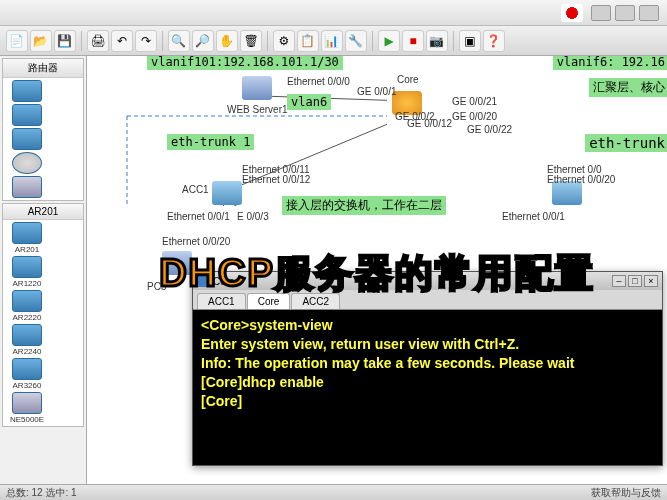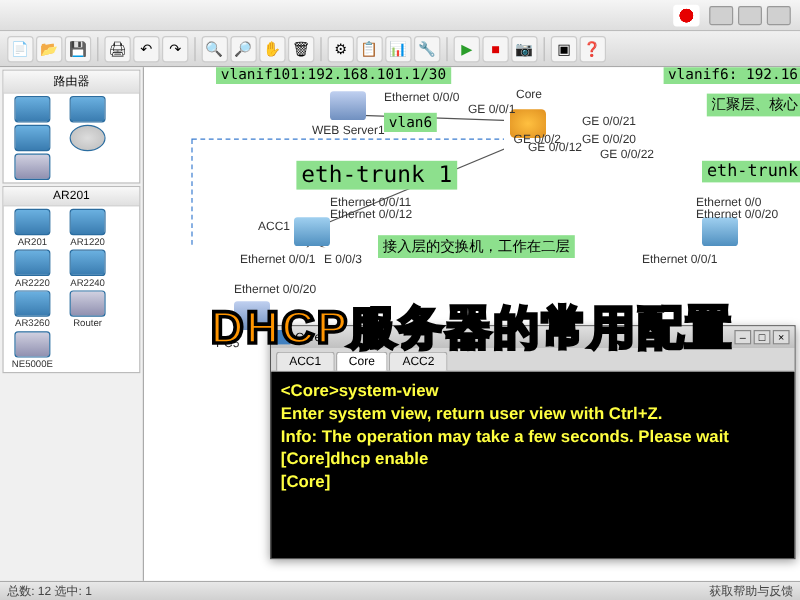--- a/index.html
+++ b/index.html
@@ -10,21 +10,21 @@
 .titlebar .logo { width: 22px; height: 18px; background: radial-gradient(circle, #e60000 40%, #fff 42%); border-radius: 3px; margin-right: 6px; }
 
 .toolbar { height: 30px; background: linear-gradient(#f0f0f0, #d8d8d8); border-bottom: 1px solid #aaa; display: flex; align-items: center; padding: 0 6px; gap: 2px; }
 .tbtn { width: 22px; height: 22px; background: #f5f5f5; border: 1px solid #ccc; border-radius: 3px; display: flex; align-items: center; justify-content: center; font-size: 12px; }
 .tbtn.green { color: #2a9d2a; }
 .tbtn.red { color: #d00; }
 .tsep { width: 1px; height: 20px; background: #bbb; margin: 0 3px; }
 
 .main { display: flex; height: 428px; }
 
-.sidebar { width: 120px; background: #f0f0f0; border-right: 1px solid #aaa; overflow: hidden; }
+.sidebar { width: 87px; background: #f0f0f0; border-right: 1px solid #aaa; overflow: hidden; }
 .panel { border: 1px solid #bbb; margin: 2px; background: #fff; }
 .panel-header { font-size: 10px; text-align: center; padding: 2px; background: linear-gradient(#f8f8f8, #e0e0e0); border-bottom: 1px solid #ccc; }
 .device-grid { display: flex; flex-wrap: wrap; padding: 2px; gap: 2px; }
 .device { width: 44px; text-align: center; }
 .device-icon { width: 30px; height: 22px; margin: 0 auto; background: linear-gradient(#6ab0e0, #3a7cb0); border-radius: 3px; border: 1px solid #2a6c9f; }
 .device-icon.router { background: linear-gradient(#d0d0e0, #9090b0); }
 .device-icon.cloud { background: radial-gradient(#ddd, #bbb); border-radius: 50%; }
 .device-label { font-size: 8px; color: #333; margin-top: 1px; }
 
 .canvas-area { flex: 1; position: relative; background: #fff; overflow: hidden; }
@@ -125,24 +125,20 @@
             <div class="device-icon"></div>
             <div class="device-label">AR2220</div>
           </div>
         <div class="device">
             <div class="device-icon"></div>
             <div class="device-label">AR2240</div>
           </div>
         <div class="device">
             <div class="device-icon"></div>
             <div class="device-label">AR3260</div>
-          </div>
-        <div class="device">
-            <div class="device-icon router"></div>
-            <div class="device-label">Router</div>
           </div>
         <div class="device">
             <div class="device-icon router"></div>
             <div class="device-label">NE5000E</div>
           </div>
 
       </div>
     </div>
 
   </div>
@@ -155,21 +151,21 @@
       <line x1="320" y1="60" x2="480" y2="135" stroke="#555"></line>
       <line x1="140" y1="145" x2="90" y2="210" stroke="#555"></line>
       <line x1="140" y1="145" x2="260" y2="210" stroke="#555"></line>
       <rect x="40" y="60" width="480" height="110" fill="none" stroke="#3a7cd0" stroke-dasharray="4 3"></rect>
     </svg>
     <div class="topo">
       <div class="topo-box" style="left:60px; top:-2px;">vlanif101:192.168.101.1/30</div>
       <div class="topo-box" style="right:-2px; top:-2px;">vlanif6: 192.16</div>
       <div class="topo-box" style="right:-2px; top:22px;">汇聚层、核心</div>
       <div class="topo-box" style="left:200px; top:38px;">vlan6</div>
-      <div class="topo-box" style="left:80px; top:78px; font-size:19px;margin-left:47px;">eth-trunk 1</div>
+      <div class="topo-box" style="left:80px; top:78px; font-size:12px;">eth-trunk 1</div>
       <div class="topo-box" style="right:-2px; top:78px; font-size:14px;">eth-trunk</div>
       <div class="topo-box" style="left:195px; top:140px;">接入层的交换机，工作在二层</div>
 
       <div class="node server" style="left:155px; top:20px;"></div>
       <div class="topo-label" style="left:140px; top:48px;">WEB Server1</div>
       <div class="node yellow" style="left:305px; top:35px;"></div>
       <div class="topo-label" style="left:310px; top:18px;">Core</div>
       <div class="node" style="left:125px; top:125px;"></div>
       <div class="topo-label" style="left:95px; top:128px;">ACC1</div>
       <div class="node server" style="left:75px; top:195px;"></div>

